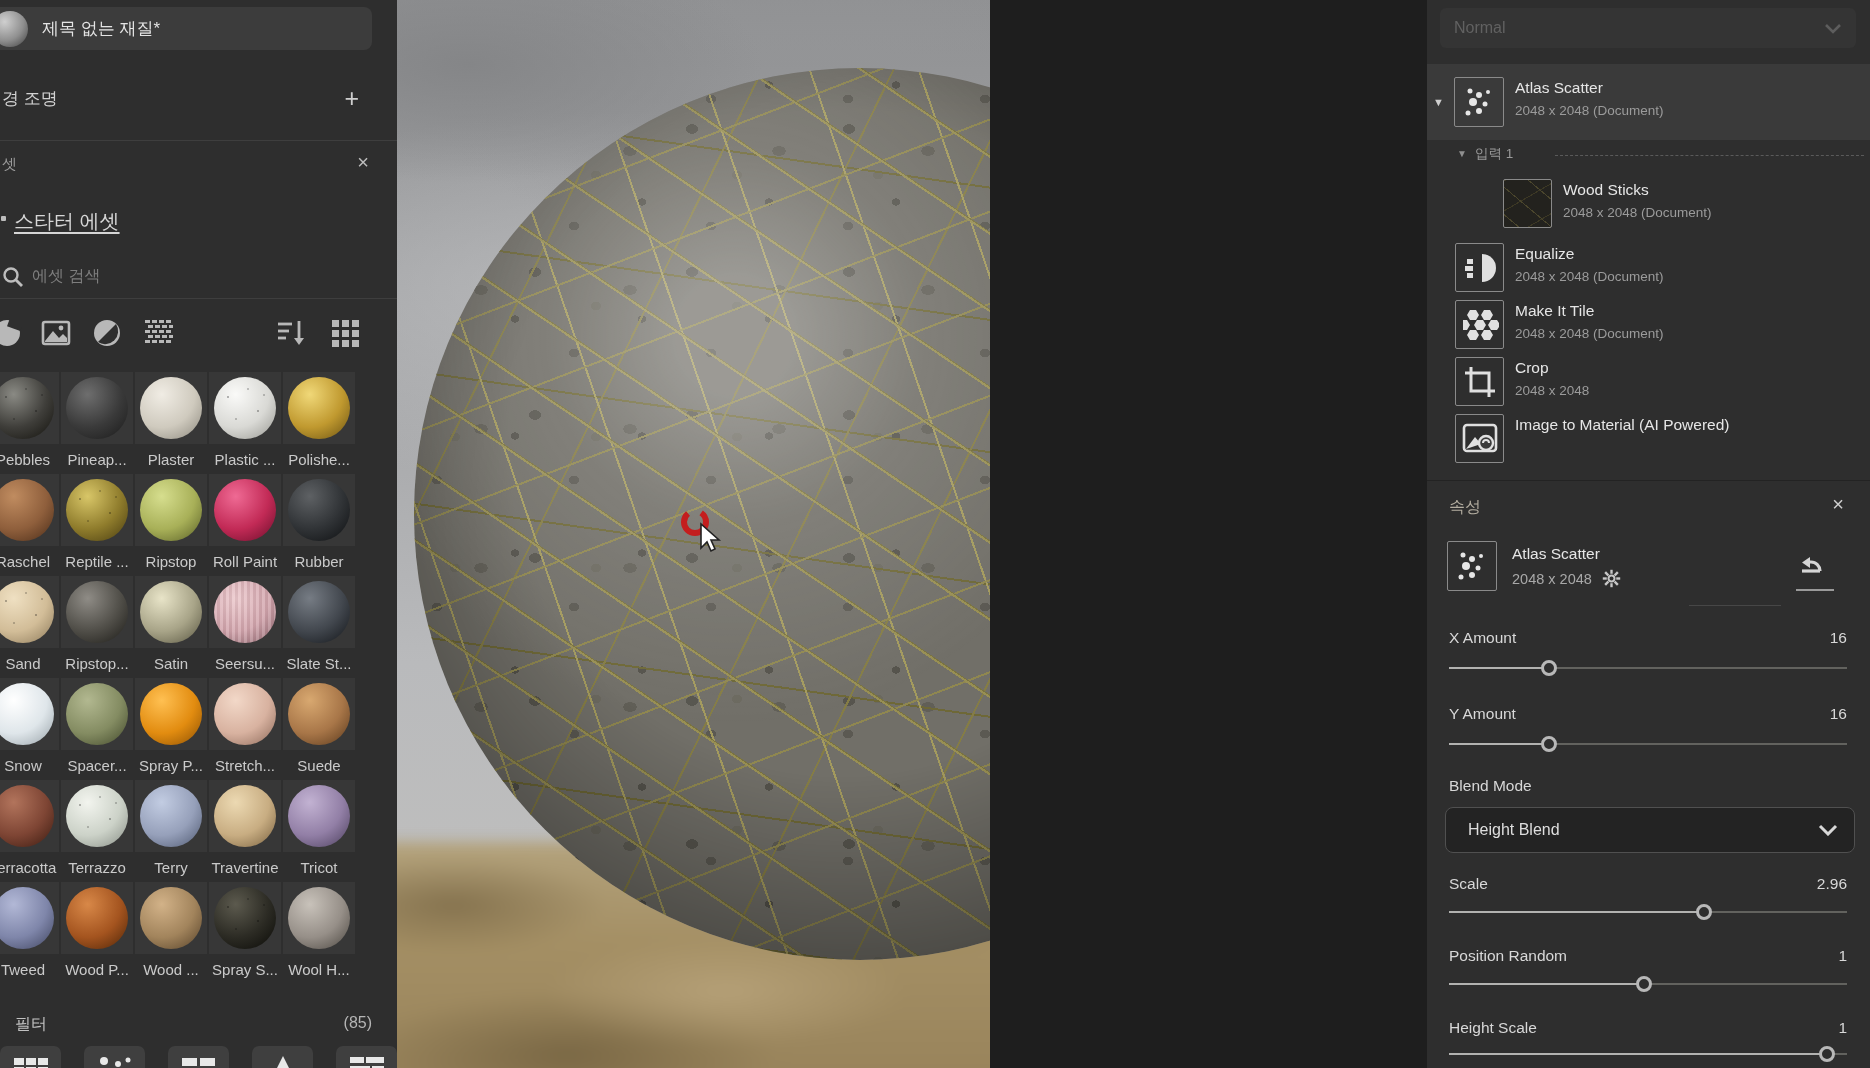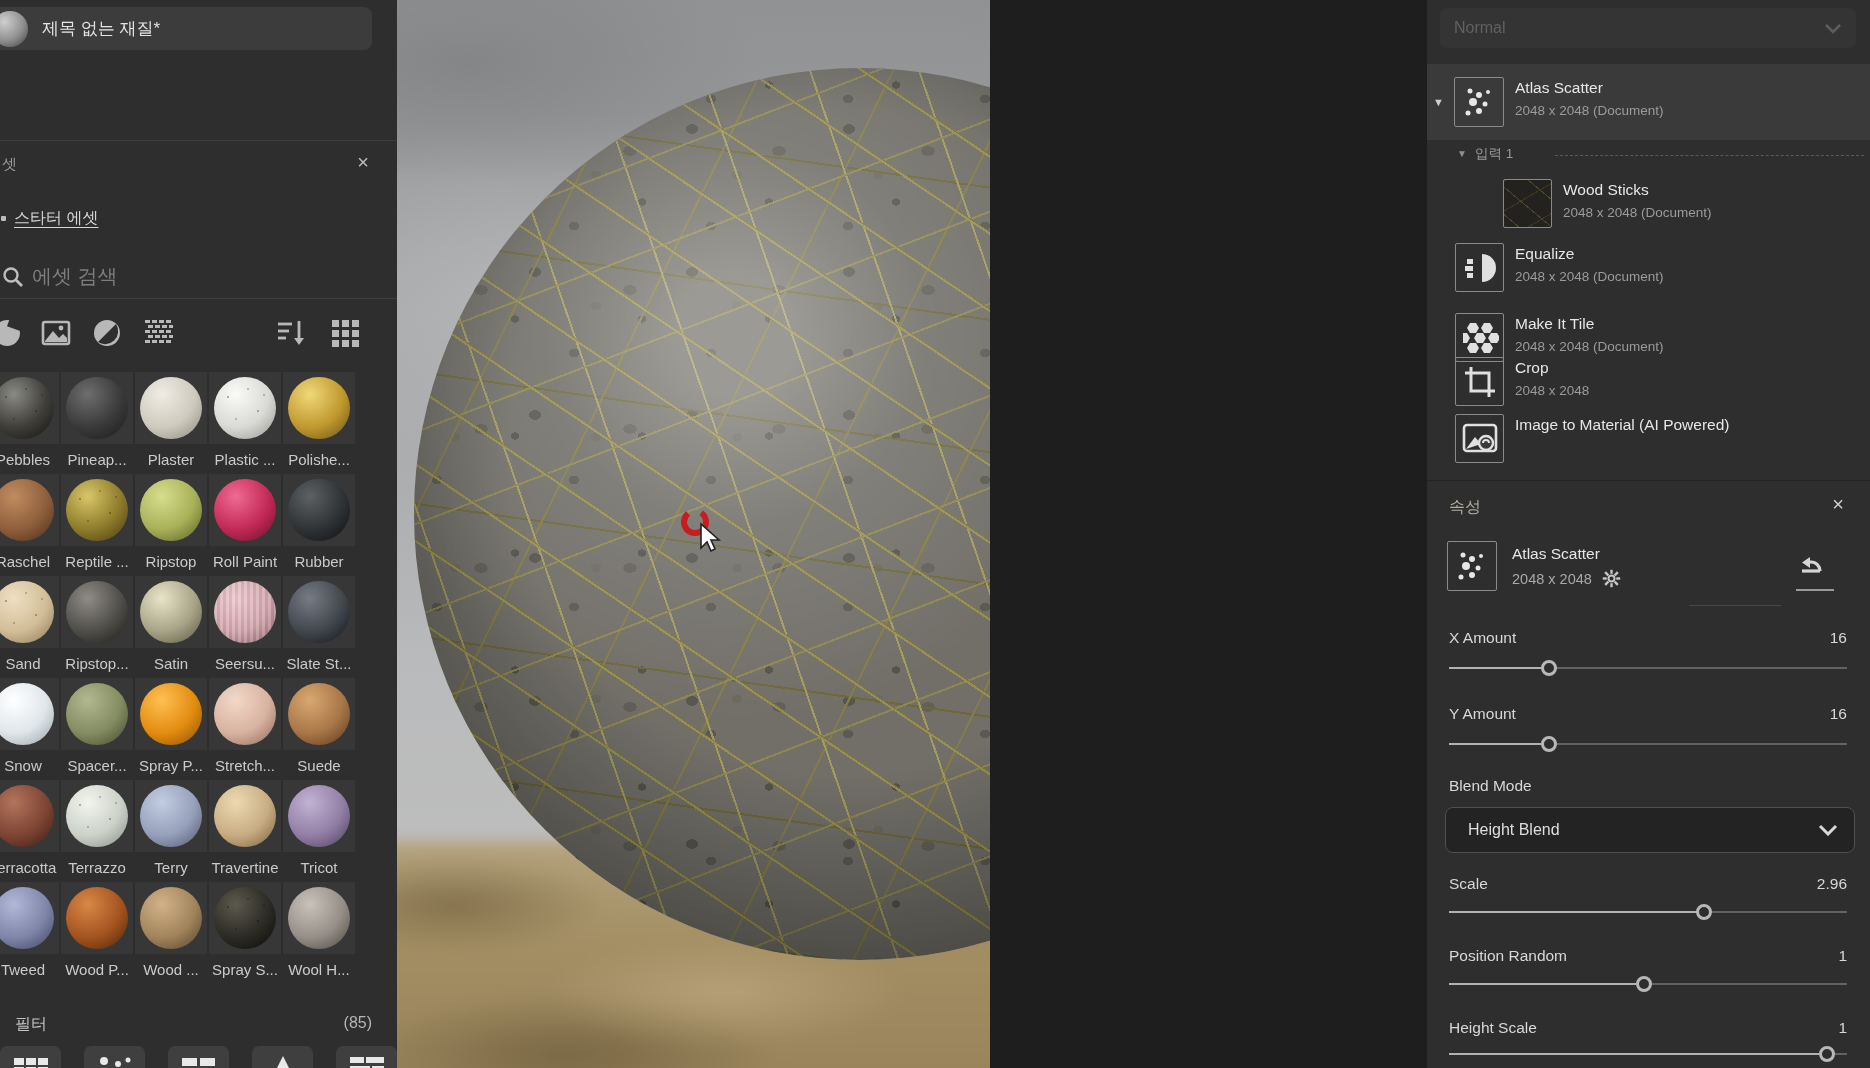--- a/index.html
+++ b/index.html
@@ -11,26 +11,26 @@
   .title-pill{position:absolute;left:-22px;top:7px;width:394px;height:43px;background:#3c3c3c;border-radius:8px;display:flex;align-items:center;}
   .title-ball{width:36px;height:36px;border-radius:50%;margin-left:14px;flex:0 0 auto;
     background:radial-gradient(circle at 35% 30%,#cfcfcf,#8f8f8f 55%,#3c3c3c 100%);}
   .title-text{margin-left:14px;font-size:17px;color:#e4e4e4;white-space:nowrap;}
   .env-row{position:absolute;left:0;top:82px;width:100%;height:34px;}
   .env-label{position:absolute;left:2px;top:5px;font-size:17px;color:#d2d2d2;}
   .plus-btn{position:absolute;right:38px;top:0px;font-size:25px;color:#cfcfcf;line-height:32px;}
   .div-h{position:absolute;left:0;width:100%;height:1px;background:#3e3e3e;}
   .assets-label{position:absolute;left:2px;top:155px;font-size:15px;color:#9a9a9a;}
   .assets-close{position:absolute;right:28px;top:152px;font-size:20px;color:#bdbdbd;line-height:20px;}
-  .starter-row{position:absolute;left:0;top:208px;font-size:16px;color:#d6d6d6;}
+  .starter-row{position:absolute;left:0;top:208px;font-size:20px;color:#d6d6d6;}
   .starter-dot{position:absolute;left:1px;top:8px;width:5px;height:5px;background:#bdbdbd;border-radius:1px;}
   .starter-link{margin-left:14px;text-decoration:underline;text-underline-offset:4px;}
   .search-row{position:absolute;left:0;top:260px;width:100%;height:34px;}
   .search-icon{position:absolute;left:2px;top:6px;}
-  .search-input{position:absolute;left:30px;top:0;width:320px;height:32px;background:transparent;border:none;outline:none;color:#d0d0d0;font-size:20px;}
+  .search-input{position:absolute;left:30px;top:0;width:320px;height:32px;background:transparent;border:none;outline:none;color:#d0d0d0;font-size:16px;}
   .search-input::placeholder{color:#7e7e7e;}
   .filter-icons{position:absolute;left:0;top:314px;width:100%;height:42px;}
   .ficon{position:absolute;top:4px;color:#b8b8b8;}
   .materials-grid{position:absolute;left:-13px;top:372px;width:372px;display:grid;grid-template-columns:repeat(5,72px);grid-auto-rows:102px;column-gap:2px;}
   .tile{width:72px;}
   .tile-cell{width:72px;height:72px;background:#373737;display:flex;align-items:center;justify-content:center;}
   .msphere{width:62px;height:62px;border-radius:50%;
     background:radial-gradient(circle at 35% 28%,var(--hi),var(--base) 55%,var(--lo) 97%);position:relative;overflow:hidden;}
   .msphere.speckle-dark::after{content:"";position:absolute;inset:0;border-radius:50%;opacity:.5;
     background-image:radial-gradient(2px 2px at 14px 20px,#00000088 60%,transparent 61%),
@@ -135,20 +135,24 @@
 </head>
 <body>
 
 <div class="app">
 
   <div class="left-panel">
     <div class="title-pill">
       <div class="title-ball"></div>
       <div class="title-text">제목 없는 재질*</div>
     </div>
+    <div class="env-row">
+      <div class="env-label">경 조명</div>
+      <div class="plus-btn">+</div>
+    </div>
     <div class="div-h" style="top:140px"></div>
     <div class="assets-label">셋</div>
     <div class="assets-close">×</div>
     <div class="starter-row">
       <span class="starter-dot"></span>
       <span class="starter-link">스타터 에셋</span>
     </div>
     <div class="search-row">
       <span class="search-icon">
         <svg width="22" height="22" viewBox="0 0 22 22">
@@ -541,21 +545,21 @@
               <rect x="5" y="23" width="6" height="5"></rect>
             </g>
           </svg>
       </div>
       <div class="texts">
         <div class="lay-title">Equalize</div>
         <div class="lay-sub">2048 x 2048 (Document)</div>
       </div>
     </div>
 
-    <div class="stack-row" style="top:310px">
+    <div class="stack-row" style="top:297px">
       <div class="iconbox">
         <svg width="38" height="38" viewBox="0 0 38 38">
             <g fill="#e0e0e0">
               <path d="M9 4 l6 0 3 5 -3 5 -6 0 -3 -5 z"></path>
               <path d="M23 4 l6 0 3 5 -3 5 -6 0 -3 -5 z"></path>
               <path d="M2 14 l4 0 3 5 -3 5 -4 0 z"></path>
               <path d="M16 14 l6 0 3 5 -3 5 -6 0 -3 -5 z"></path>
               <path d="M30 14 l6 0 2 3 0 4 -2 3 -6 0 -3 -5 z"></path>
               <path d="M9 24 l6 0 3 5 -3 5 -6 0 -3 -5 z"></path>
               <path d="M23 24 l6 0 3 5 -3 5 -6 0 -3 -5 z"></path>

